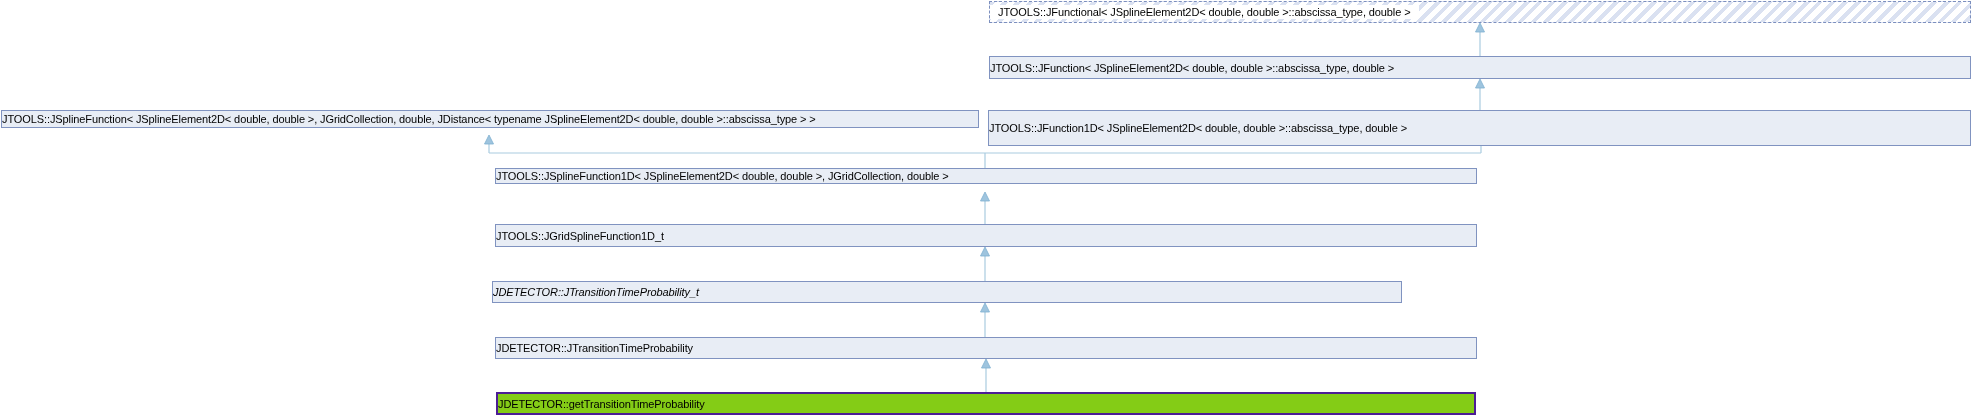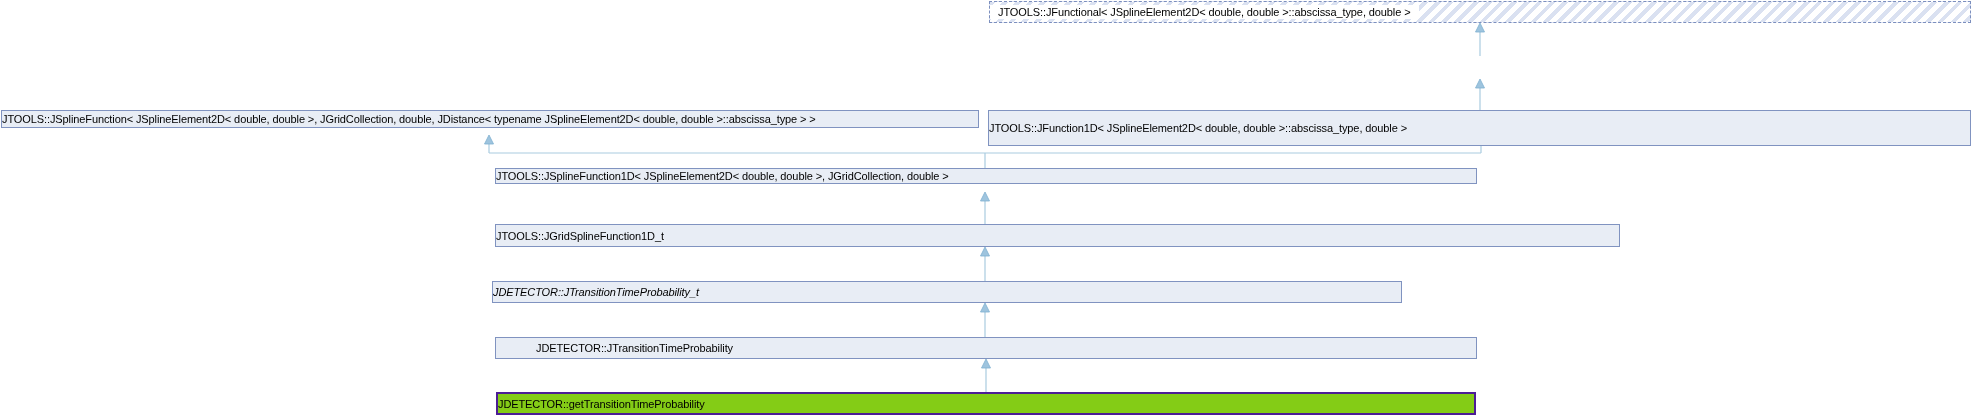--- a/index.html
+++ b/index.html
@@ -53,23 +53,23 @@
     background: #84cc16;
     border: 2px solid #4c1d95;
     cursor: default;
   }
   
   .n1 { left: 989px; top: 1px;   width: 982px; height: 22px; }
   .n2 { left: 989px; top: 56px;  width: 982px; height: 23px; }
   .n3 { left: 1px;   top: 110px; width: 978px; height: 18px; }
   .n4 { left: 988px; top: 110px; width: 983px; height: 36px; }
   .n5 { left: 495px; top: 168px; width: 982px; height: 16px; }
-  .n6 { left: 495px; top: 224px; width: 1125px; height: 23px; }
+  .n6 { left: 495px; top: 224px; width: 982px; height: 23px; }
   .n7 { left: 492px; top: 281px; width: 910px; height: 22px; font-style: italic; }
-  .n8 { left: 495px; top: 337px; width: 982px; height: 22px; padding-left: 40px; }
+  .n8 { left: 495px; top: 337px; width: 982px; height: 22px; }
   .n9 { left: 496px; top: 392px; width: 980px; height: 23px; }
   .edge-line { stroke: #a9cbe0; stroke-width: 1.2; fill: none; }
   .edge-head { fill: #9ec4de; stroke: #7fb0d0; stroke-width: 0.8; }
 </style>
 </head>
 <body>
 
 <div class="diagram">
 
   <svg class="edges-svg" viewBox="0 0 1972 416" xmlns="http://www.w3.org/2000/svg">
@@ -111,20 +111,23 @@
     <g>
       <line class="edge-line" x1="986" y1="392" x2="986" y2="367"></line>
       <polygon class="edge-head" points="986,359 981.5,368 990.5,368"></polygon>
     </g>
   </svg>
 
   <div class="node hatched n1">
     <span>JTOOLS::JFunctional&lt; JSplineElement2D&lt; double, double &gt;::abscissa_type, double &gt;</span>
   </div>
 
+  <div class="node n2">
+    <span>JTOOLS::JFunction&lt; JSplineElement2D&lt; double, double &gt;::abscissa_type, double &gt;</span>
+  </div>
 
   <div class="node n3">
     <span>JTOOLS::JSplineFunction&lt; JSplineElement2D&lt; double, double &gt;, JGridCollection, double, JDistance&lt; typename JSplineElement2D&lt; double, double &gt;::abscissa_type &gt; &gt;</span>
   </div>
 
   <div class="node n4">
     <span>JTOOLS::JFunction1D&lt; JSplineElement2D&lt; double, double &gt;::abscissa_type, double &gt;</span>
   </div>
 
   <div class="node n5">

